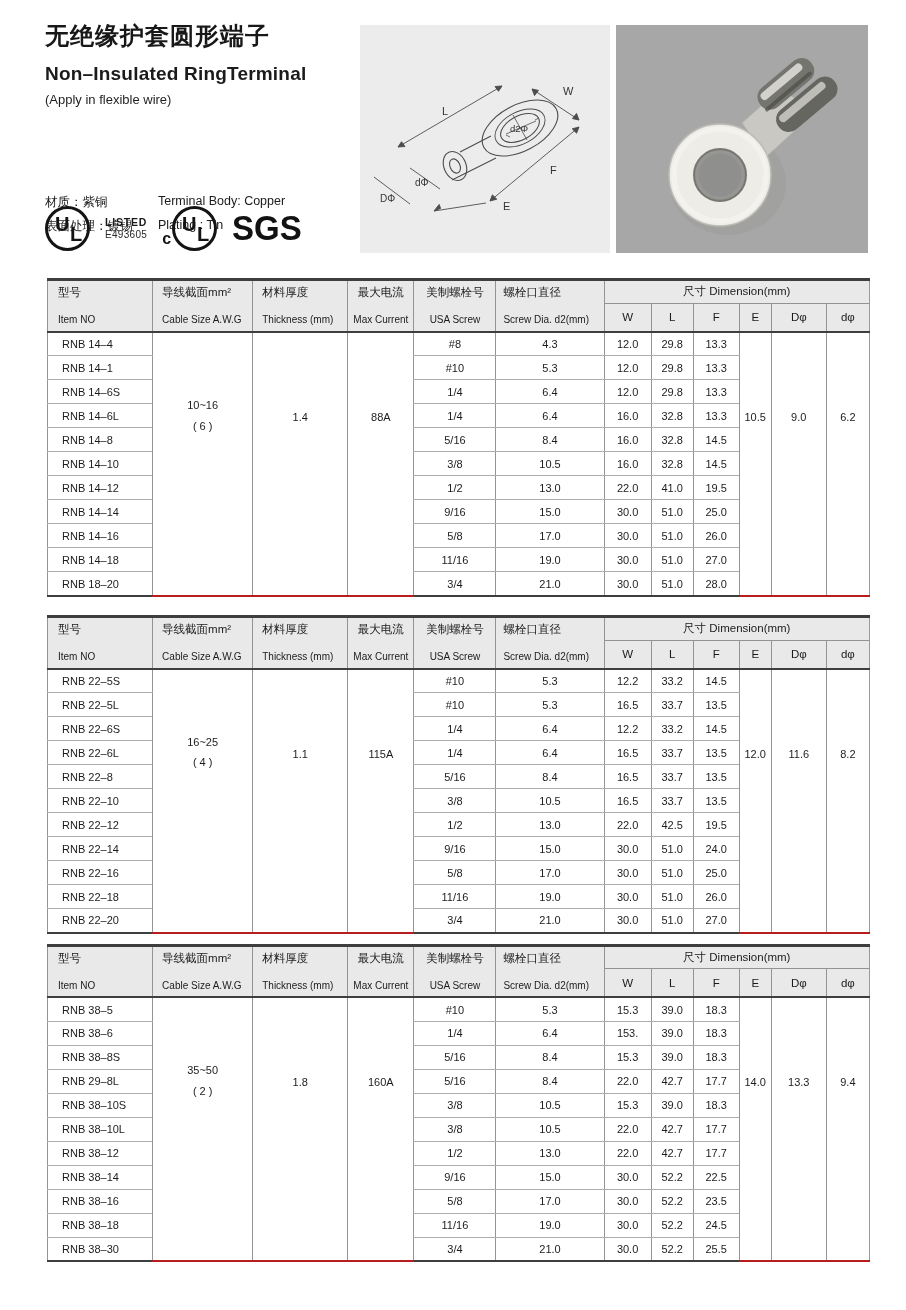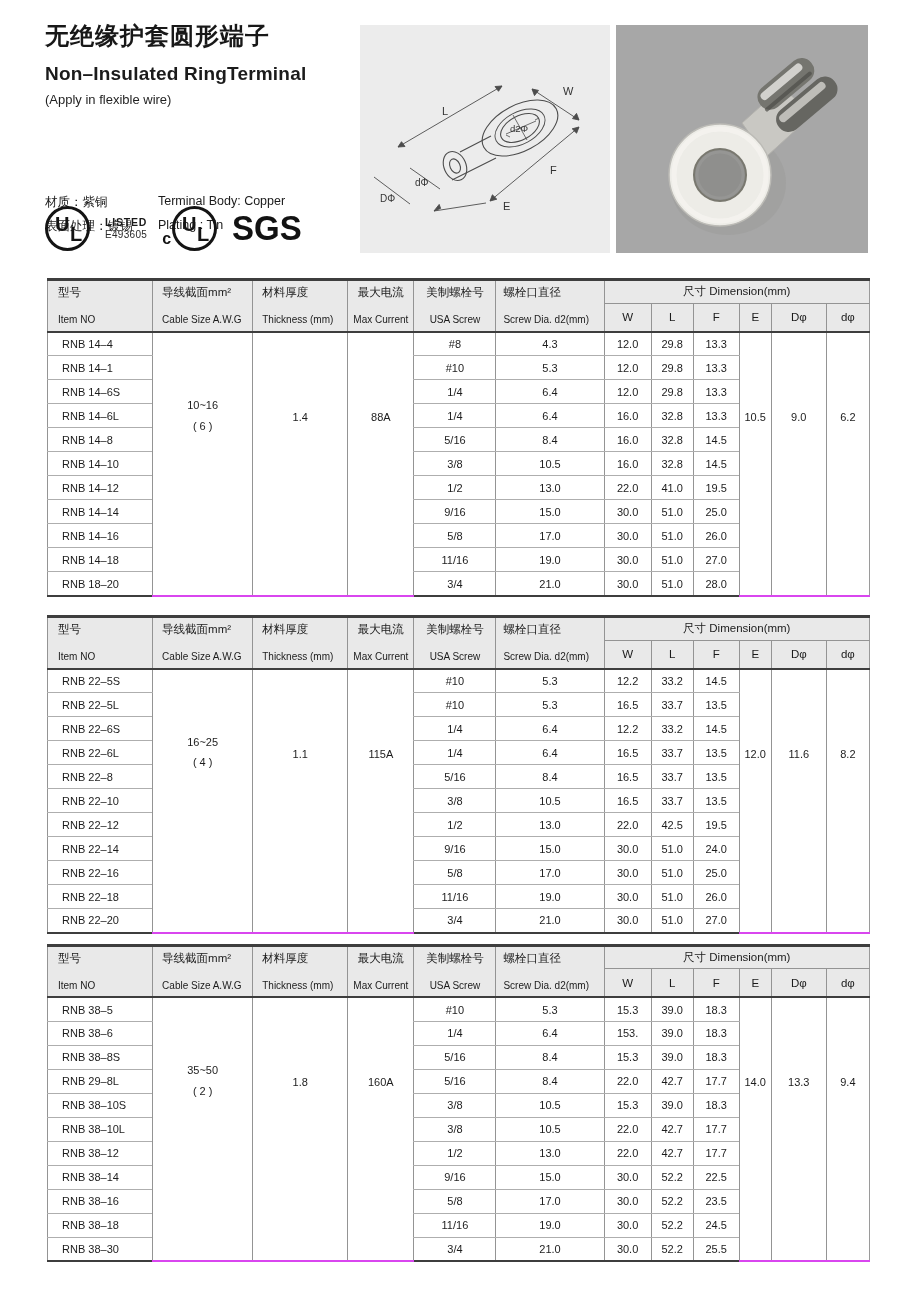--- a/index.html
+++ b/index.html
@@ -59,21 +59,21 @@
   .spec th .zh { font-size: 11.5px; line-height: 1.5; }
   .spec th .en { font-size: 10px; line-height: 1.25; margin-top: 13px; }
   .spec th.c0 { text-align: left; padding-left: 10px; }
   .spec th.c1, .spec th.c2 { text-align: left; padding-left: 9px; }
   .spec th.c5 { text-align: left; padding-left: 7px; }
   .spec th.dim-group { border-bottom: 1px solid #949494; font-size: 11.5px; height: 21px; }
   .spec tr.r2 th { border-bottom: 2px solid #3e3e3e; font-size: 11.5px; height: 25px; }
 
   .spec td { border-bottom: 1px solid #aeaeae; height: 24px; font-size: 11px; color: #1c1c1c; }
   .spec td.col-item { text-align: left; padding-left: 14px; }
-  .spec td.m-cell { border-bottom: 2px solid #d946ef; vertical-align: top; }
+  .spec td.m-cell { border-bottom: 2px solid #b91c1c; vertical-align: top; }
   .spec td.m-one { padding-top: 78px; }
   .spec td.m-cable { padding-top: 62px; line-height: 1.9; }
 
   svg text { font-family: "Liberation Sans", "DejaVu Sans", sans-serif; }
 </style>
 </head>
 <body>
 
 <div class="page">
 

